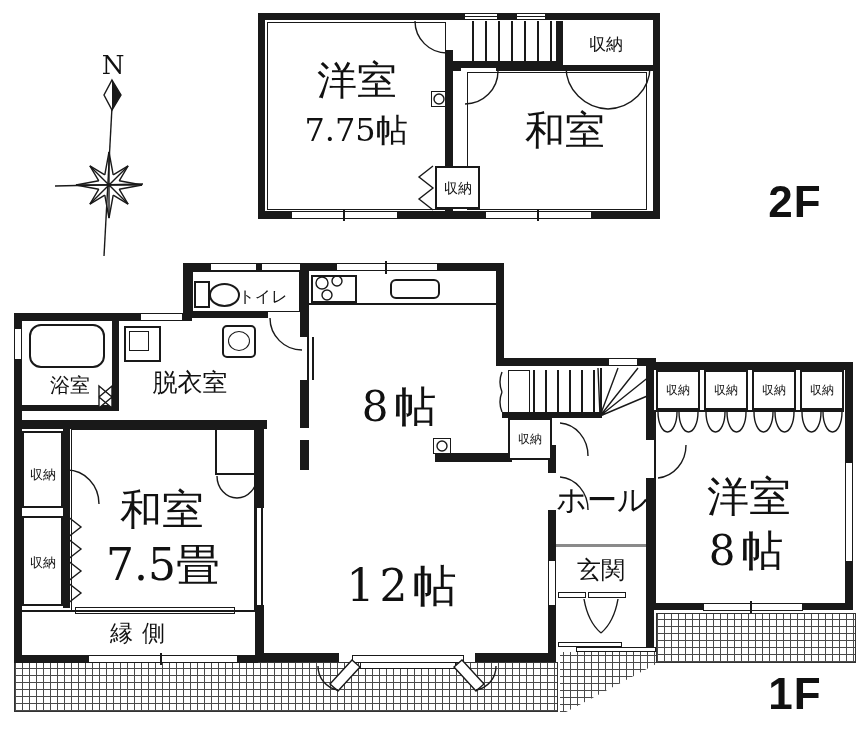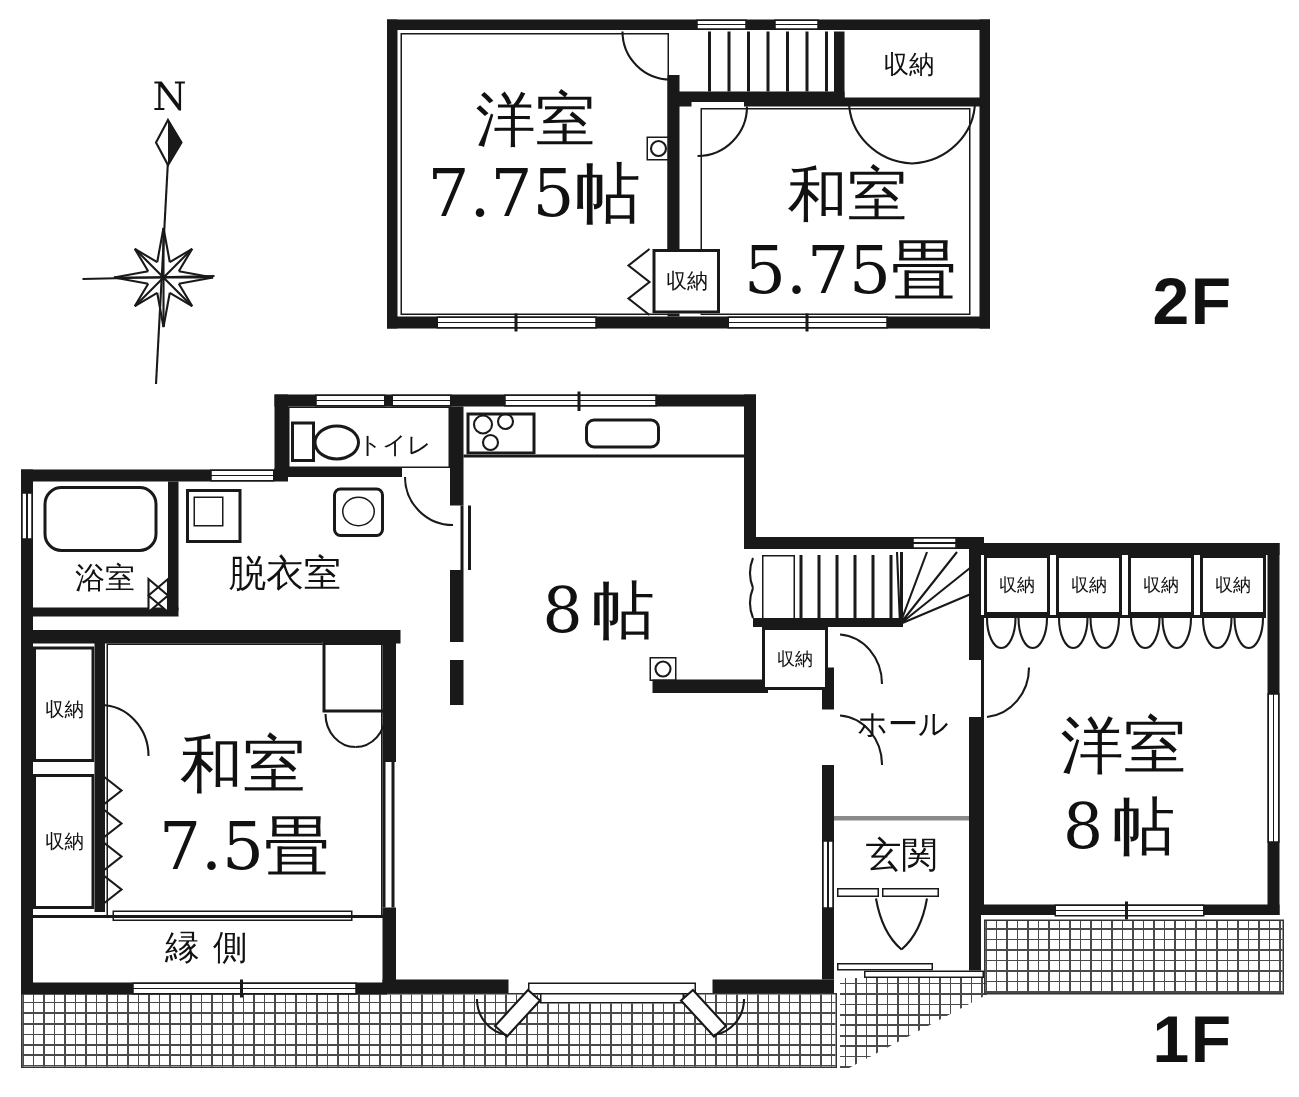--- a/index.html
+++ b/index.html
@@ -205,38 +205,38 @@
         <path d="M 104.8,174.8 L 109,152 L 113.2,174.8 M 104.8,195.2 L 109,218 L 113.2,195.2 M 98.8,180.8 L 76,185 L 98.8,189.2 M 119.2,180.8 L 142,185 L 119.2,189.2"></path>
         <path d="M 113.2,174.8 L 128.1,165.9 L 119.2,180.8 M 104.8,174.8 L 89.9,165.9 L 98.8,180.8 M 119.2,189.2 L 128.1,204.1 L 113.2,195.2 M 98.8,189.2 L 89.9,204.1 L 104.8,195.2"></path>
         <path d="M 109,152 L 109,218 M 76,185 L 142,185 M 128.1,165.9 L 89.9,204.1 M 89.9,165.9 L 128.1,204.1"></path>
       </g>
     </g>
   </svg>
 
   <div class="lbl" style="left:113px;top:65px;font-size:26px;">N</div>
 
   <div class="lbl" style="left:357px;top:80px;font-size:40px;">洋室</div>
-  <div class="lbl" style="left:356px;top:130px;font-size:44px;">7.75帖</div>
+  <div class="lbl" style="left:356px;top:130px;font-size:32px;">7.75帖</div>
   <div class="lbl" style="left:565px;top:130px;font-size:40px;">和室</div>
-  <div class="lbl" style="left:567px;top:181px;font-size:44px;">5.75畳</div>
   <div class="lbl" style="left:606px;top:44px;font-size:17px;">収納</div>
   <div class="lbl" style="left:458px;top:188px;font-size:14px;">収納</div>
   <div class="lbl tag" style="left:795px;top:202px;font-size:44px;">2F</div>
 
   <div class="lbl" style="left:263px;top:297px;font-size:16px;">トイレ</div>
   <div class="lbl" style="left:70px;top:385px;font-size:20px;">浴室</div>
   <div class="lbl" style="left:190px;top:382px;font-size:25px;">脱衣室</div>
   <div class="lbl" style="left:402px;top:407px;font-size:42px;letter-spacing:6px;">8帖</div>
+  <div class="lbl" style="left:404px;top:586px;font-size:44px;letter-spacing:5px;">12帖</div>
   <div class="lbl" style="left:162px;top:510px;font-size:42px;">和室</div>
   <div class="lbl" style="left:163px;top:565px;font-size:44px;">7.5畳</div>
   <div class="lbl" style="left:43px;top:474px;font-size:13px;">収納</div>
   <div class="lbl" style="left:43px;top:562px;font-size:13px;">収納</div>
   <div class="lbl" style="left:142px;top:633px;font-size:23px;letter-spacing:9px;">縁側</div>
   <div class="lbl" style="left:530px;top:439px;font-size:12px;">収納</div>
-  <div class="lbl" style="left:602px;top:482px;font-size:20px;">ホール</div>
+  <div class="lbl" style="left:602px;top:500px;font-size:30px;">ホール</div>
   <div class="lbl" style="left:601px;top:570px;font-size:24px;">玄関</div>
   <div class="lbl" style="left:749px;top:497px;font-size:42px;">洋室</div>
   <div class="lbl" style="left:749px;top:551px;font-size:42px;letter-spacing:6px;">8帖</div>
   <div class="lbl" style="left:678px;top:390px;font-size:12px;">収納</div>
   <div class="lbl" style="left:726px;top:390px;font-size:12px;">収納</div>
   <div class="lbl" style="left:774px;top:390px;font-size:12px;">収納</div>
   <div class="lbl" style="left:822px;top:390px;font-size:12px;">収納</div>
   <div class="lbl tag" style="left:795px;top:694px;font-size:44px;">1F</div>
 
 </div>

